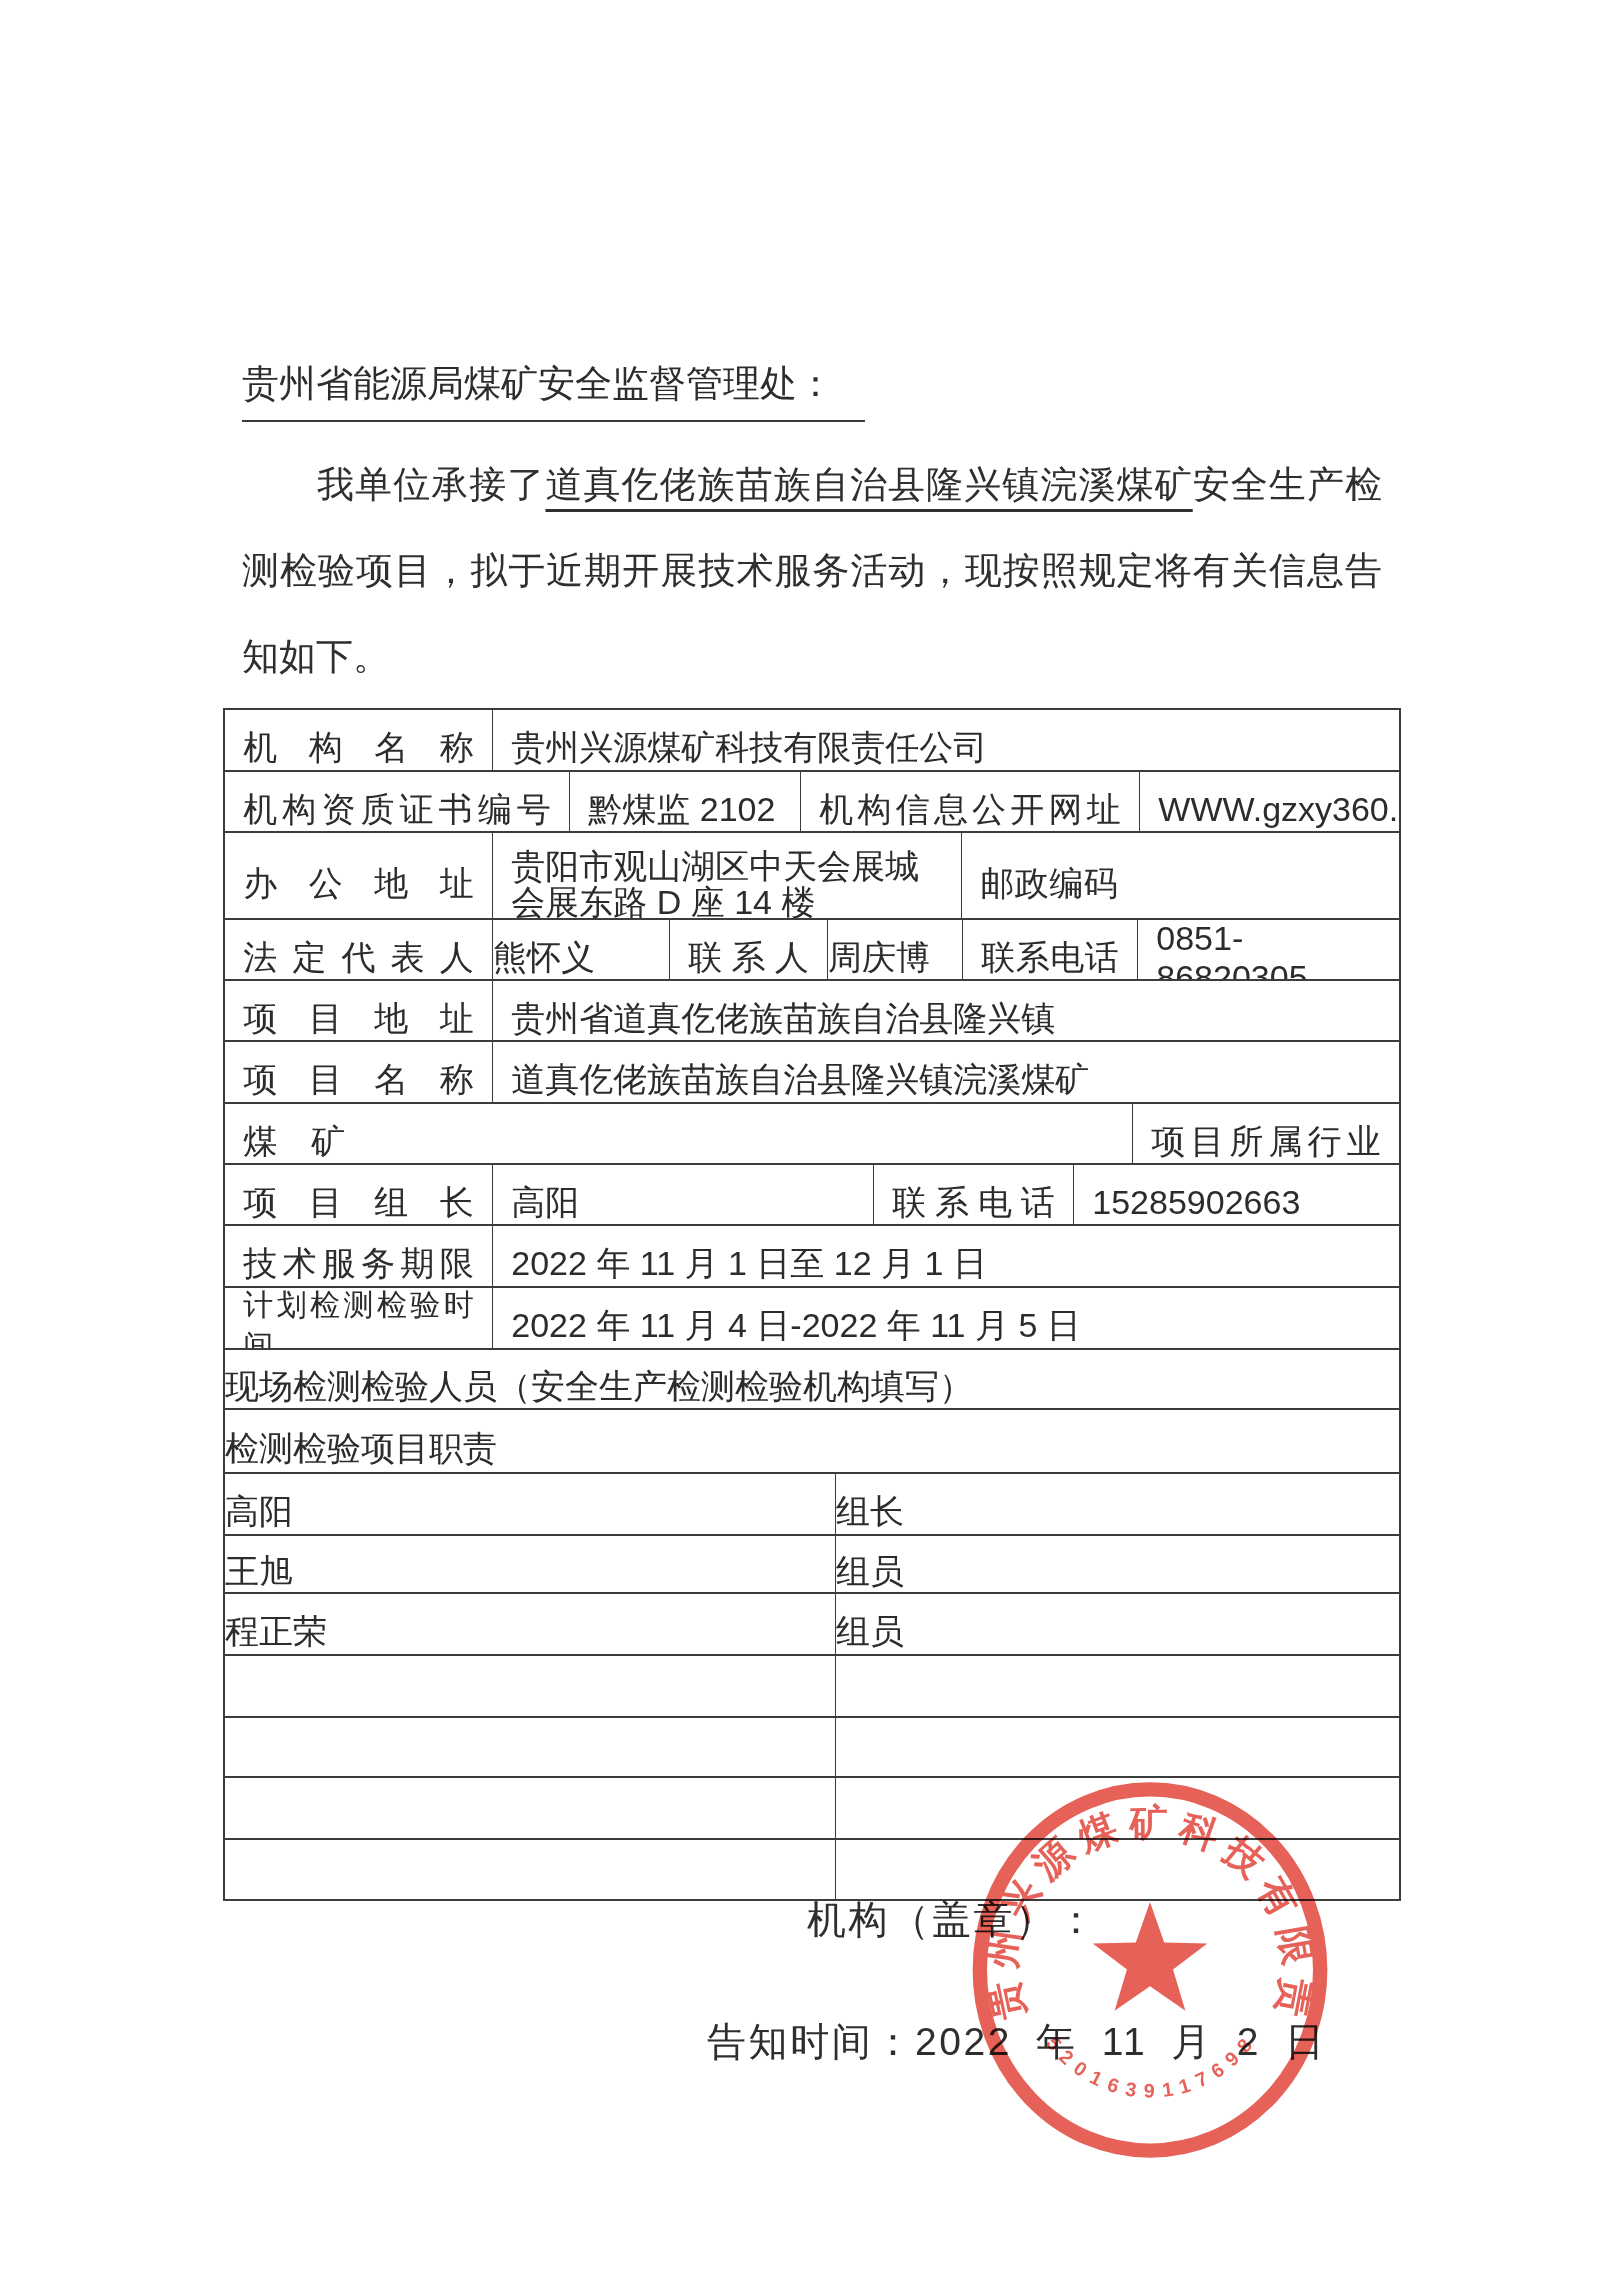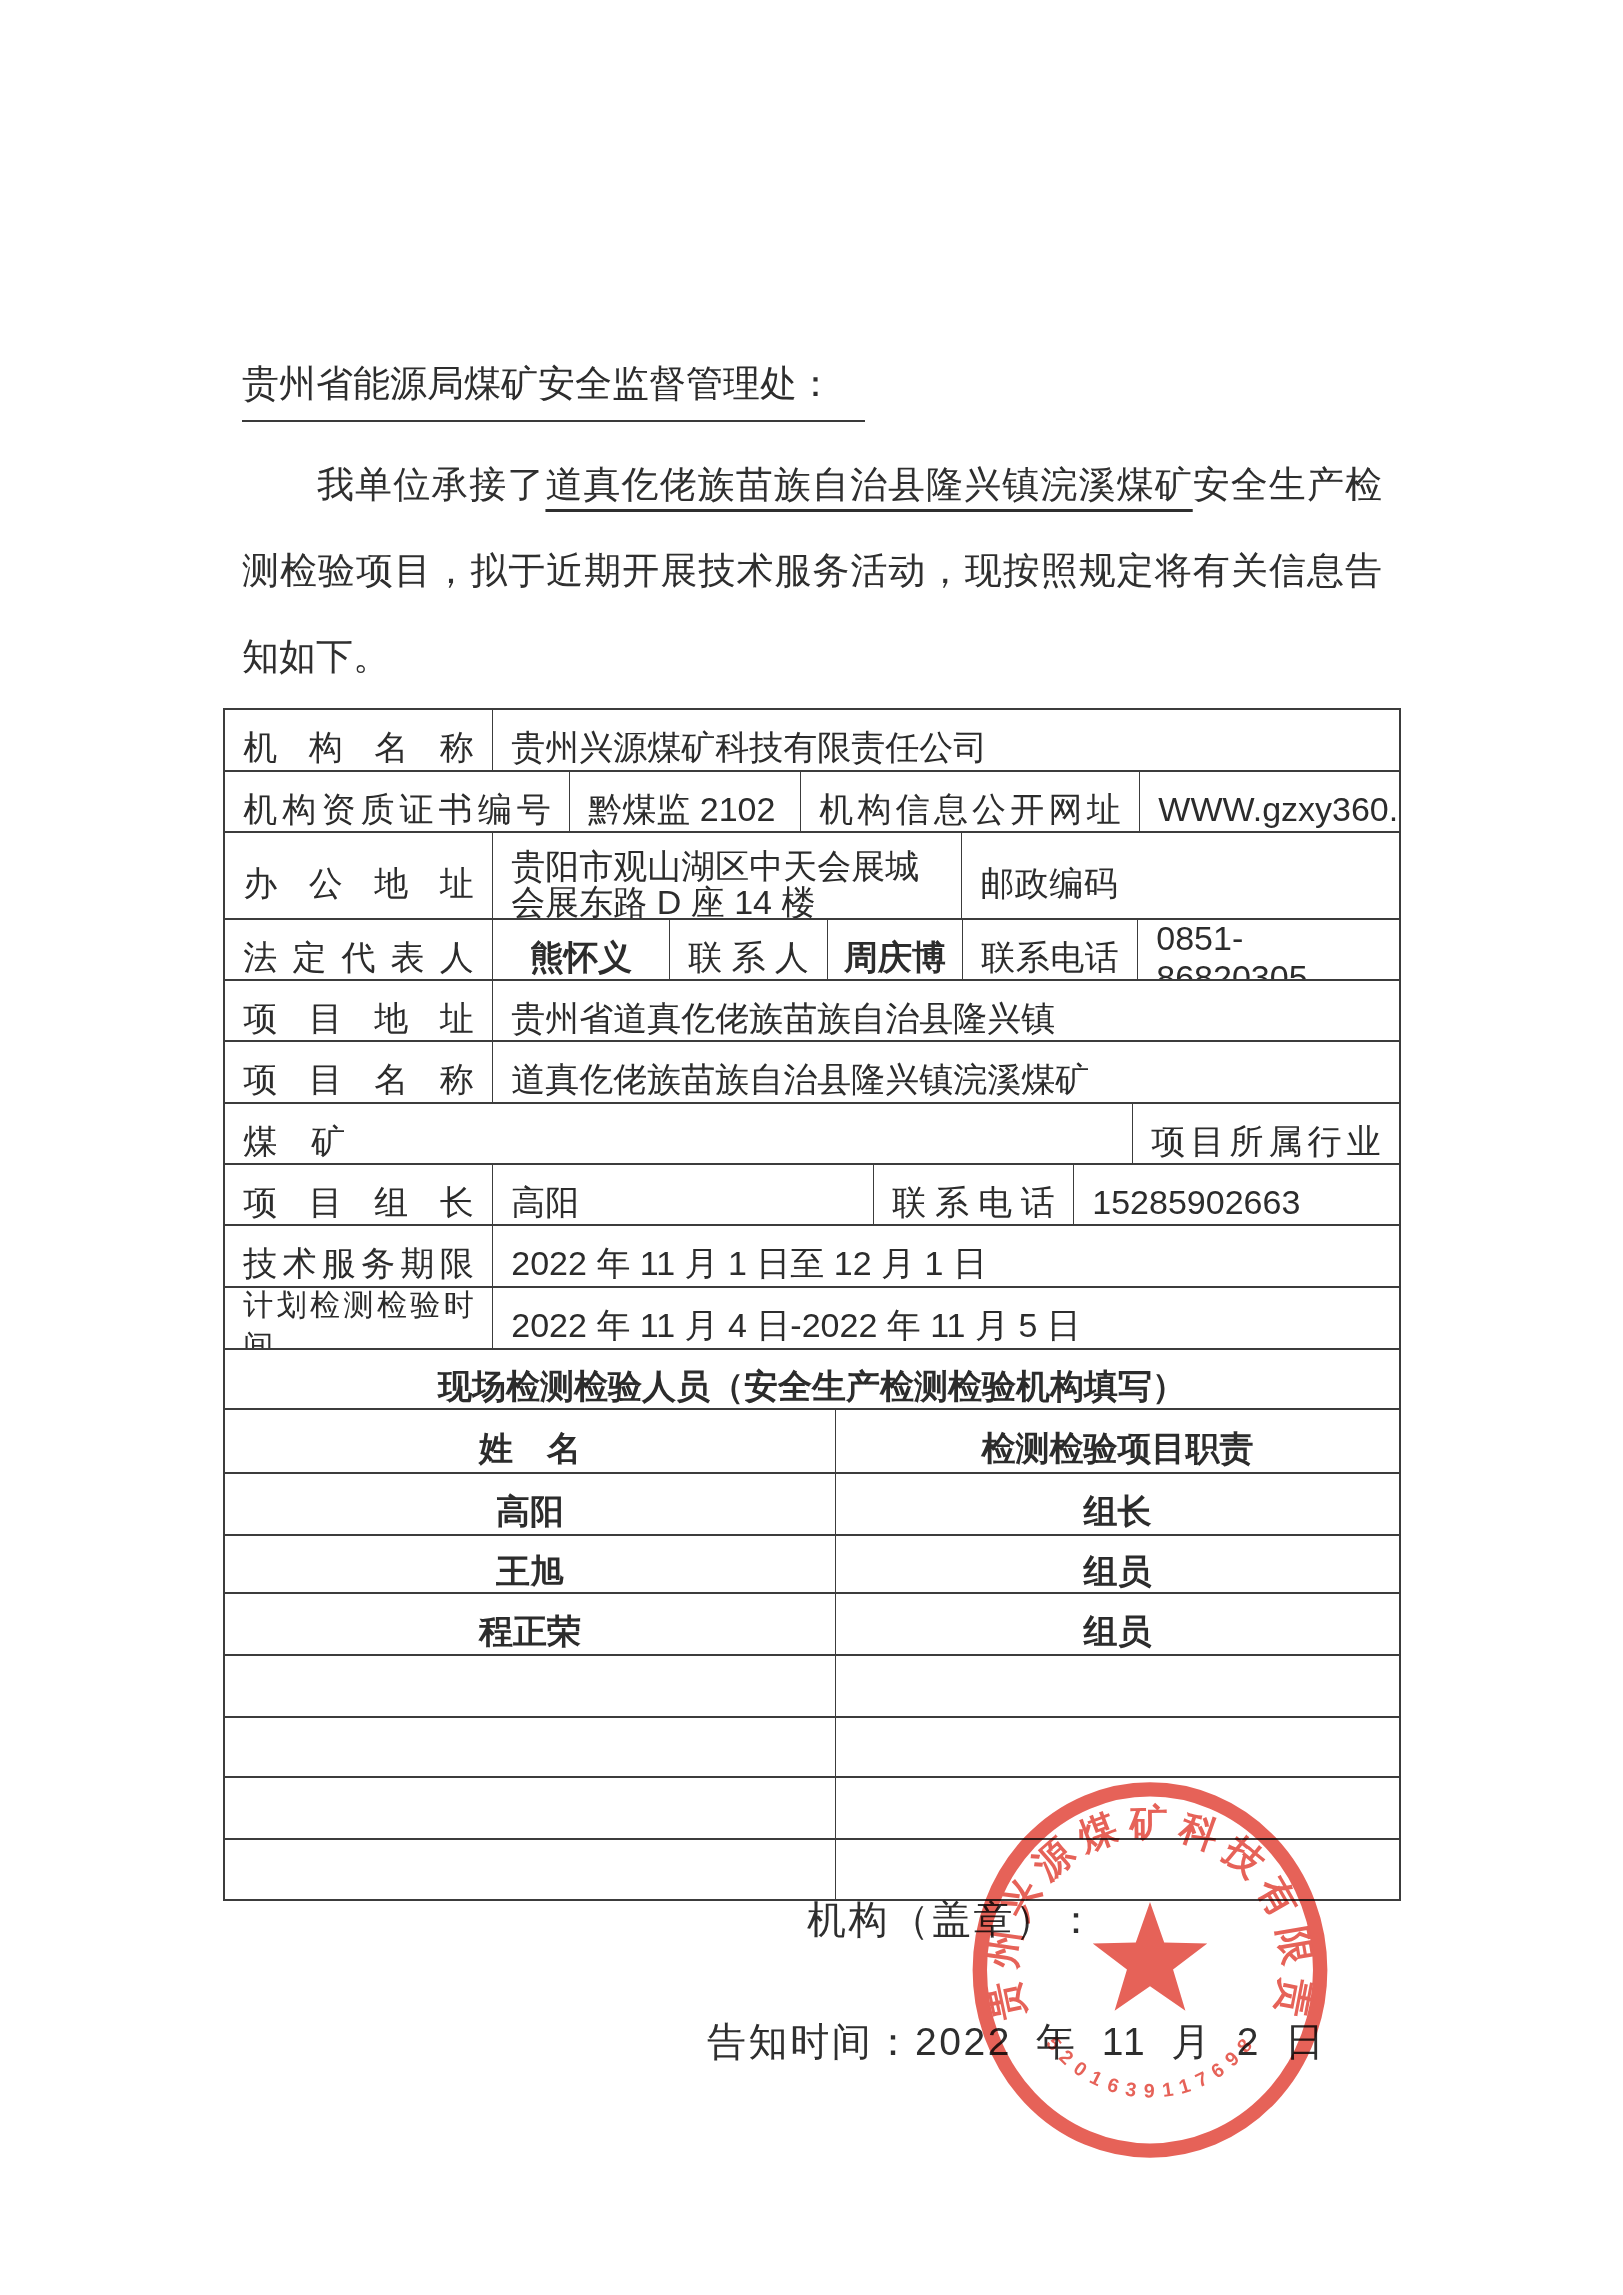--- a/index.html
+++ b/index.html
@@ -31,21 +31,21 @@
   .row:first-child{border-top:none;}
   .cell{
     display:flex;align-items:center;border-left:1.3px solid #3c3c3c;
     box-sizing:border-box;overflow:hidden;
   }
   .cell:first-child{border-left:none;}
   .cell>span{display:block;width:100%;margin-top:16px;}
   .grow{flex:1 1 auto;}
   .lab>span{text-align:justify;text-align-last:justify;padding:0 18.3px;}
   .val>span{text-align:left;padding-left:18.3px;padding-right:7.9px;}
-  .ctr>span{text-align:center;font-weight:bold;}
+  .ctr>span{text-align:left;}
   .sm>span{font-size:30px;}
   .wrap>span{line-height:36px;padding-right:14.4px;}
   .stamp-label{
     position:absolute;left:807px;top:1893px;font-size:39px;color:#2e2e2e;letter-spacing:2.6px;
   }
   .date-line{
     position:absolute;left:707px;top:2015px;font-size:39px;color:#2e2e2e;
     letter-spacing:2.6px;word-spacing:10.5px;
   }
   .seal{
@@ -182,23 +182,20 @@
         </div>
     </div>
 
     <div class="row" style="height:58px">
       <div class="cell ctr grow">
           <span>现场检测检验人员（安全生产检测检验机构填写）</span>
         </div>
     </div>
 
     <div class="row" style="height:62px">
-      <div class="cell ctr" style="flex:0 0 610px">
-          <span>姓　名</span>
-        </div>
       <div class="cell ctr grow">
           <span>检测检验项目职责</span>
         </div>
     </div>
 
     <div class="row" style="height:60px">
       <div class="cell ctr" style="flex:0 0 610px">
           <span>高阳</span>
         </div>
       <div class="cell ctr grow">

